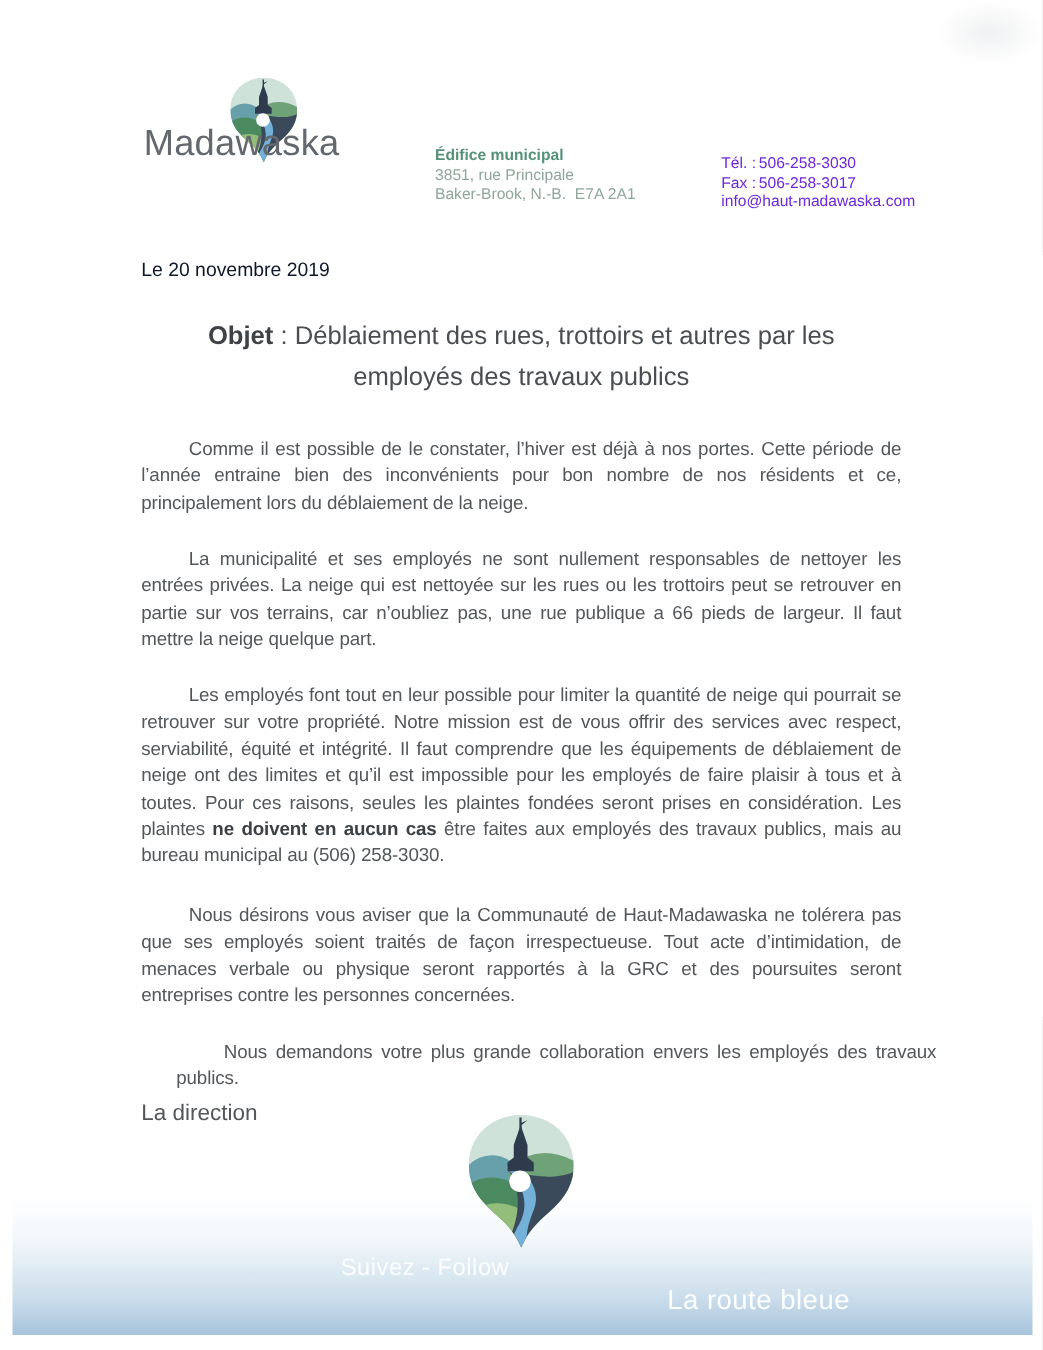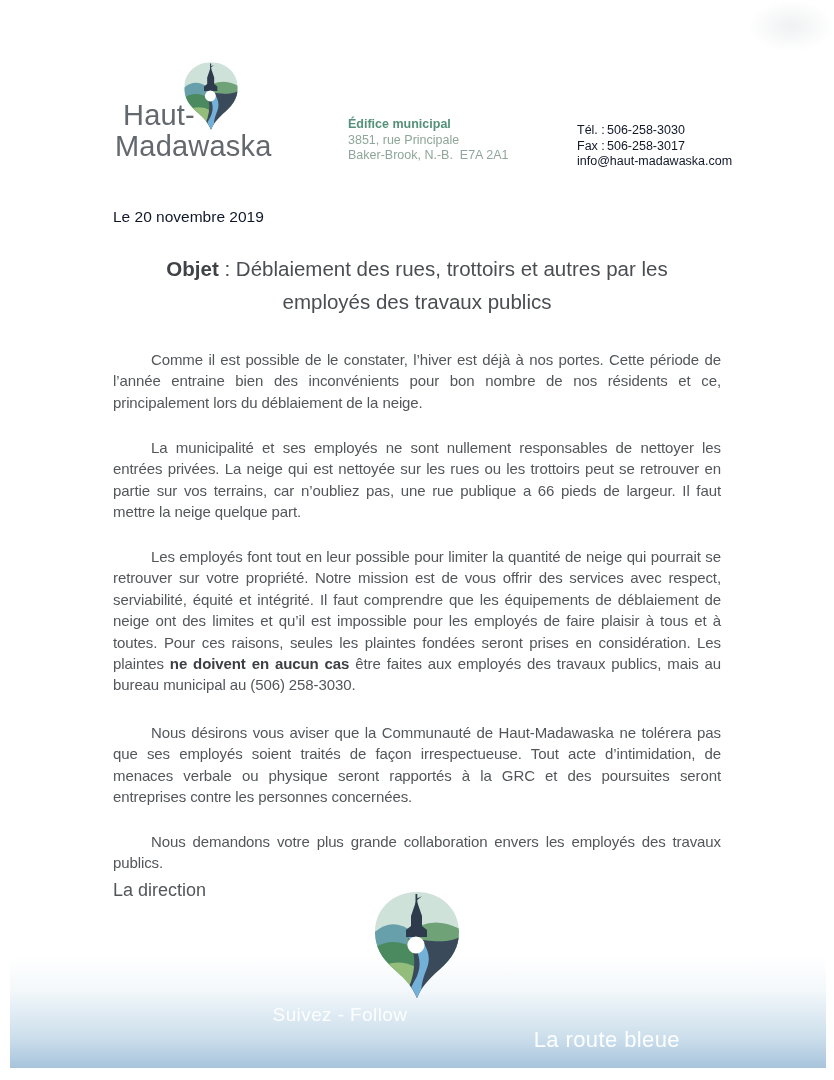--- a/index.html
+++ b/index.html
@@ -10,33 +10,33 @@
   }
   
   .logo-text{position:absolute;left:115px;top:100px;color:#63686e;font-size:29px;line-height:31px;letter-spacing:0.2px;}
   .logo-text .l1{display:block;margin-left:8px;}
   .logo-text .l2{display:block;}
   .pin-header{position:absolute;left:179px;top:61px;width:64px;height:70px;}
   .addr{position:absolute;left:348px;top:117px;font-size:12.5px;line-height:15.5px;color:#8fa69b;}
   .addr .name{color:#55917a;font-weight:bold;}
   .addr span{display:block;}
   .pre{white-space:pre-wrap;}
-  .contact{position:absolute;left:577px;top:123px;font-size:12.5px;line-height:15.5px;color:#0f172a;}
+  .contact{position:absolute;left:577px;top:123px;font-size:12.5px;line-height:15.5px;color:#6d28d9;}
   .contact-row{display:flex;}
   .contact-label{width:30px;flex:0 0 auto;}
   
   .date{position:absolute;left:113px;top:208px;font-size:15.5px;color:#0f172a;}
   .subject{position:absolute;left:113px;top:252px;width:608px;text-align:center;
            font-size:20.5px;line-height:33px;color:#4a4e52;}
   .subject .line{display:block;}
   .subject b{color:#3f4347;font-weight:700;}
   .para{position:absolute;left:113px;width:608px;font-size:15px;line-height:21.4px;
         color:#53575a;text-align:justify;text-indent:38px;letter-spacing:-0.1px;}
   .para b{color:#3d4145;font-weight:700;}
-  #p1{top:334px;} #p2{top:422px;} #p3{top:531px;} #p4{top:707px;} #p5{top:816px;}
+  #p1{top:334px;} #p2{top:422px;} #p3{top:531px;} #p4{top:707px;} #p5{top:816px;margin-left:28px;}
   .sig{position:absolute;left:113px;top:880px;font-size:18px;color:#53575a;}
   
   .band{position:absolute;left:10px;right:8px;top:956px;height:112px;z-index:1;
         background:linear-gradient(180deg,#ffffff 0%,#f3f8fb 30%,#cddfec 72%,#a7c4dc 100%);}
   .pin-footer{position:absolute;left:367px;top:890px;width:100px;height:110px;z-index:2;}
   .tagline{position:absolute;left:0;width:680px;top:1002px;text-align:center;color:#fdfeff;z-index:3;}
   .tag1{display:block;font-size:19px;line-height:25px;letter-spacing:0.4px;}
   .tag2{display:block;font-size:22px;line-height:26px;letter-spacing:0.4px;text-align:right;}
   .smudge{position:absolute;left:748px;top:0;width:86px;height:52px;
           background:radial-gradient(ellipse at center, rgba(178,184,190,0.20), rgba(255,255,255,0) 70%);}
@@ -69,21 +69,20 @@
 </svg>
 
 <div class="page">
 
   <div class="smudge"></div>
 
   <svg class="pin-header" viewBox="0 0 100 110">
       <use href="#pinlogo"></use>
     </svg>
   <div class="logo-text">
-    <span class="l1">Haut-</span>
     <span class="l2">Madawaska</span>
   </div>
 
   <div class="addr">
     <span class="name">Édifice municipal</span>
     <span>3851, rue Principale</span>
     <span class="pre">Baker-Brook, N.-B.  E7A 2A1</span>
   </div>
 
   <div class="contact">

